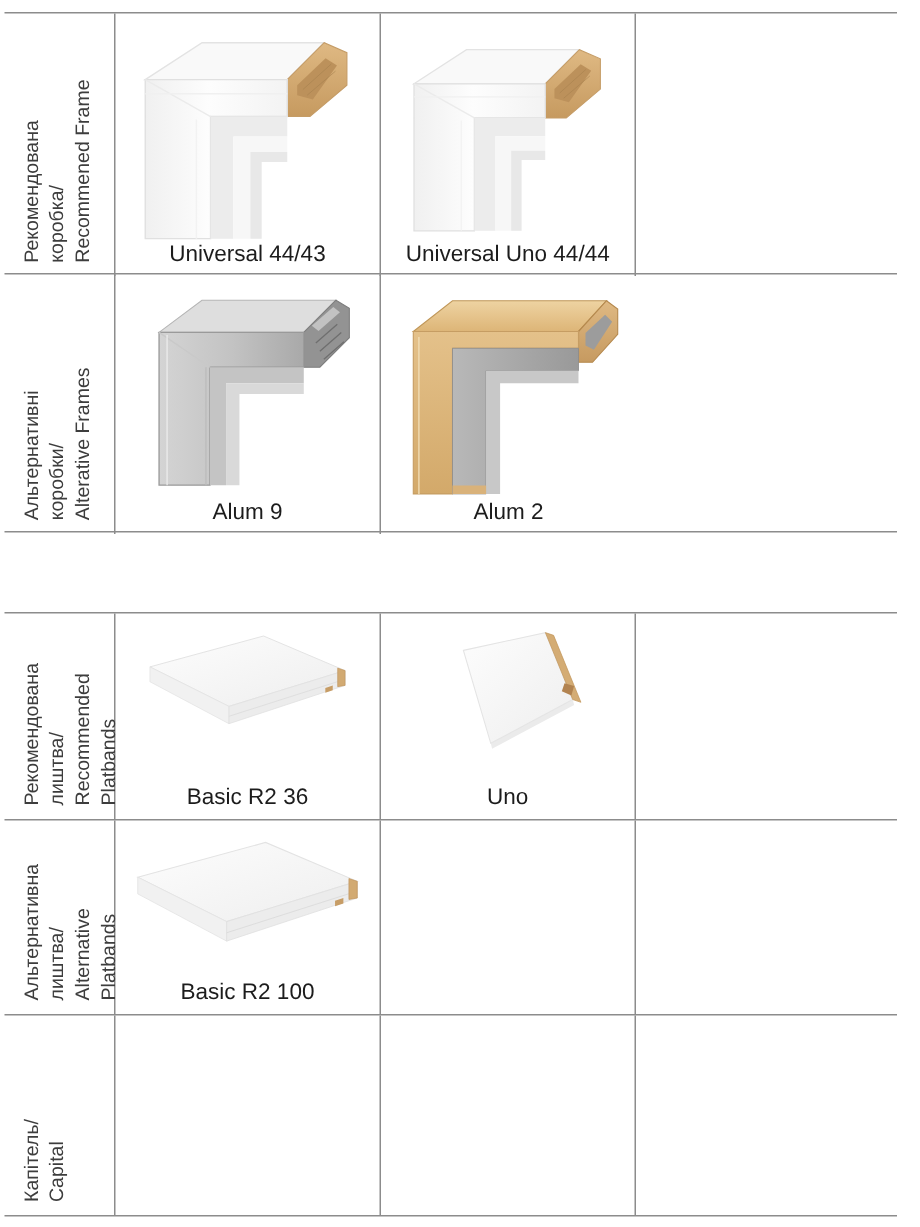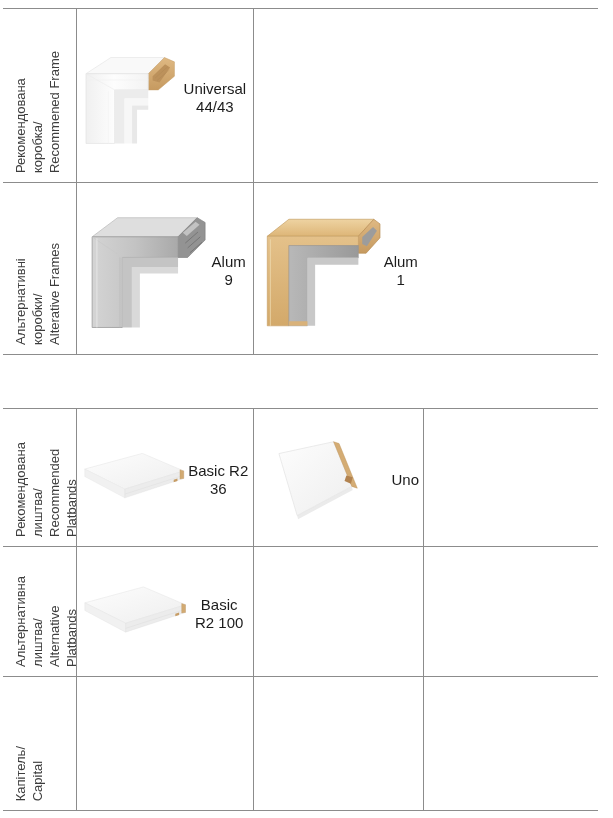--- a/index.html
+++ b/index.html
@@ -32,21 +32,21 @@
     left:9px;bottom:9px;
     writing-mode:vertical-rl;
     transform:rotate(180deg);
     font-size:13px;
     line-height:1.32;
     color:#3d3d3d;
     white-space:nowrap;
   }
   .cell{
     display:flex;
-    flex-direction:row;
+    flex-direction:column;
     align-items:center;
     justify-content:space-between;
     padding:10px 4px 5px 4px;
     box-sizing:border-box;
   }
   .cell.b{border-right:1px solid #8c8c8c;}
   .caption{
     font-size:15px;
     color:#1c1c1c;
     text-align:center;
@@ -156,20 +156,26 @@
         <div>коробка/</div>
         <div>Recommened Frame</div>
       </div>
     </div>
     <div class="cell b">
       <svg class="illus" width="152" height="142">
           <use href="#sym-white-frame"></use>
         </svg>
       <div class="caption">Universal 44/43</div>
     </div>
+    <div class="cell b">
+      <svg class="illus" width="140" height="142">
+          <use href="#sym-white-frame"></use>
+        </svg>
+      <div class="caption">Universal Uno 44/44</div>
+    </div>
     <div class="cell"></div>
   </div>
 
   <div class="prow" style="height:172px">
     <div class="label-cell">
       <div class="vlabel">
         <div>Альтернативні</div>
         <div>коробки/</div>
         <div>Alterative Frames</div>
       </div>
@@ -177,21 +183,21 @@
     <div class="cell b">
       <svg class="illus" width="146" height="134">
           <use href="#sym-alum-frame"></use>
         </svg>
       <div class="caption">Alum 9</div>
     </div>
     <div class="cell">
       <svg class="illus" width="150" height="140">
           <use href="#sym-alum-wood-frame"></use>
         </svg>
-      <div class="caption">Alum 1</div>
+      <div class="caption">Alum 2</div>
     </div>
   </div>
 
 </div>
 
 <div class="ptable" id="platbands-table">
 
   <div class="prow" style="height:138px">
     <div class="label-cell">
       <div class="vlabel">

